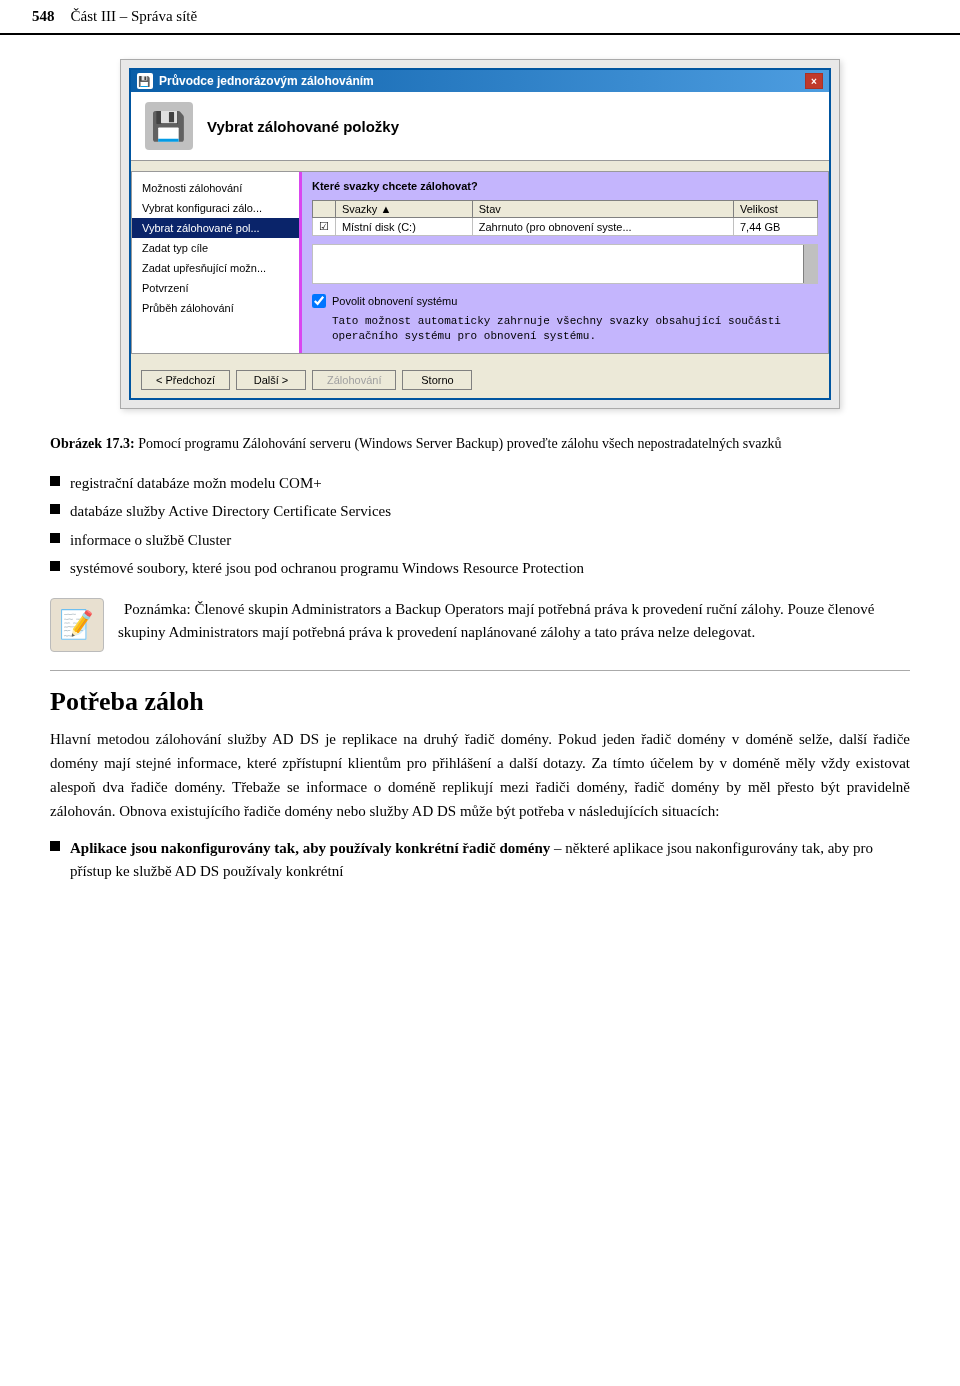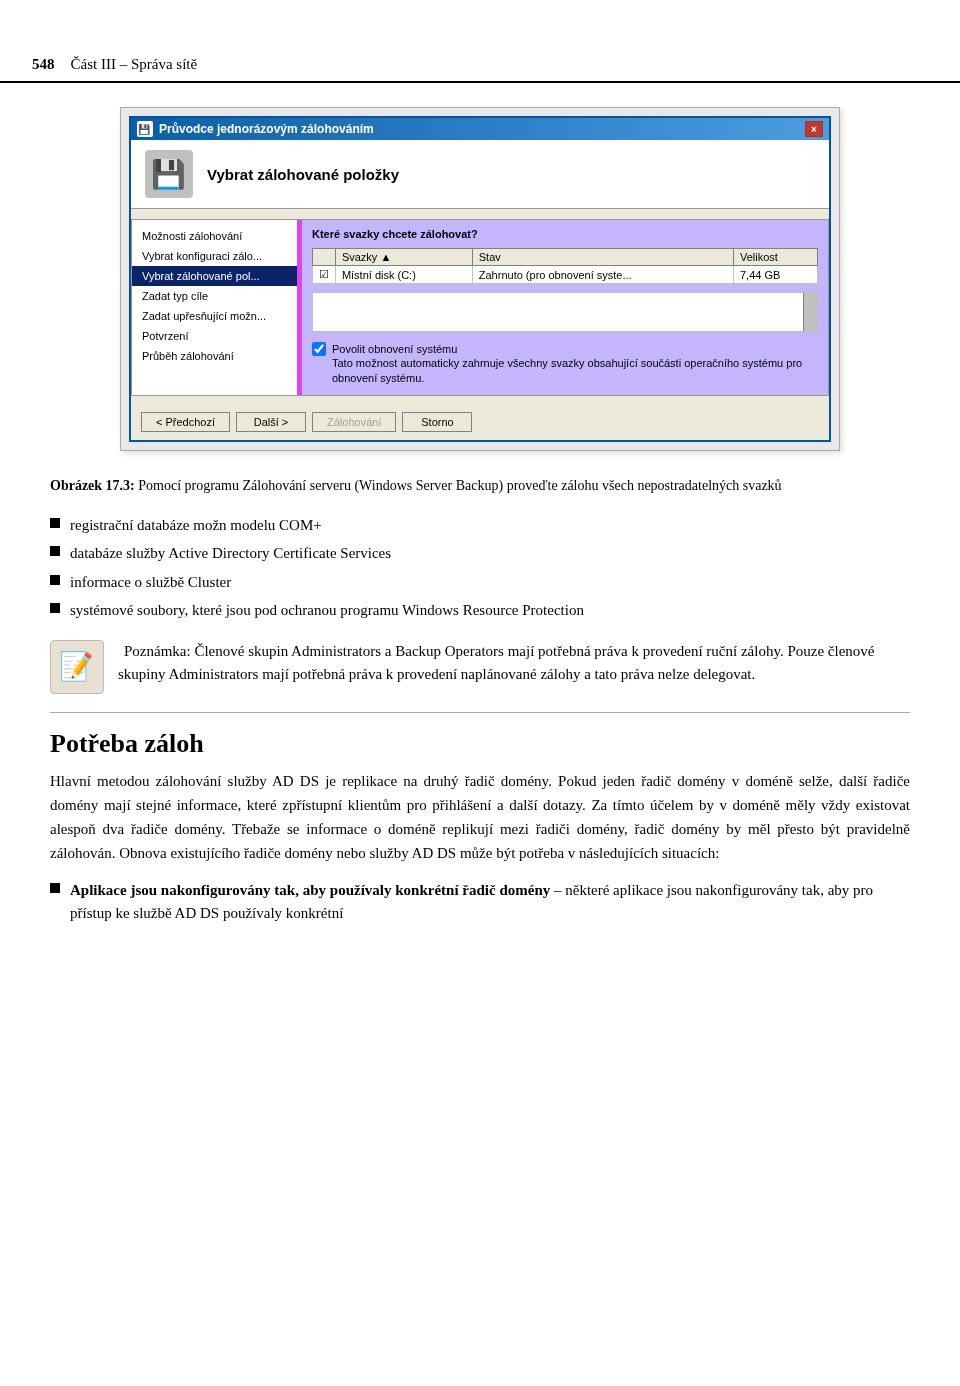--- a/index.html
+++ b/index.html
@@ -13,21 +13,20 @@
       padding: 0;
     }
 
     
     .page-header {
       display: flex;
       align-items: center;
       padding: 8px 32px 8px 32px;
       border-bottom: 2px solid #000;
       margin-bottom: 0;
-      margin-top: 48px;
     }
     .page-number {
       font-weight: bold;
       font-size: 15px;
       margin-right: 16px;
     }
     .page-title-text {
       font-size: 15px;
       font-weight: normal;
     }
@@ -124,21 +123,21 @@
     
     .wizard-panes {
       display: flex;
       gap: 0;
       border: 1px solid #999;
       margin-bottom: 10px;
     }
     .wizard-left-pane {
       width: 170px;
       background: #fff;
-      border-right: 5px solid #d946ef;
+      border-right: 3px solid #d946ef;
       padding: 6px 0;
     }
     .wizard-left-item {
       padding: 4px 10px;
       font-size: 11px;
       color: #000;
       font-family: 'Segoe UI', Arial, sans-serif;
       cursor: default;
     }
     .wizard-left-item.active {
@@ -199,24 +198,25 @@
       position: relative;
       overflow: hidden;
     }
 
     .wizard-checkbox-row {
       display: flex;
       align-items: center;
       gap: 6px;
       font-size: 11px;
       font-family: 'Segoe UI', Arial, sans-serif;
+      margin-bottom: 6px;
     }
     .wizard-note {
       font-size: 11px;
-      font-family: Liberation Sans, sans-serif;
+      font-family: Liberation Mono, monospace;
       color: #000;
       margin-left: 20px;
       line-height: 1.4;
     }
 
     
     .wizard-buttons {
       display: flex;
       gap: 6px;
       padding: 6px 10px 8px;

